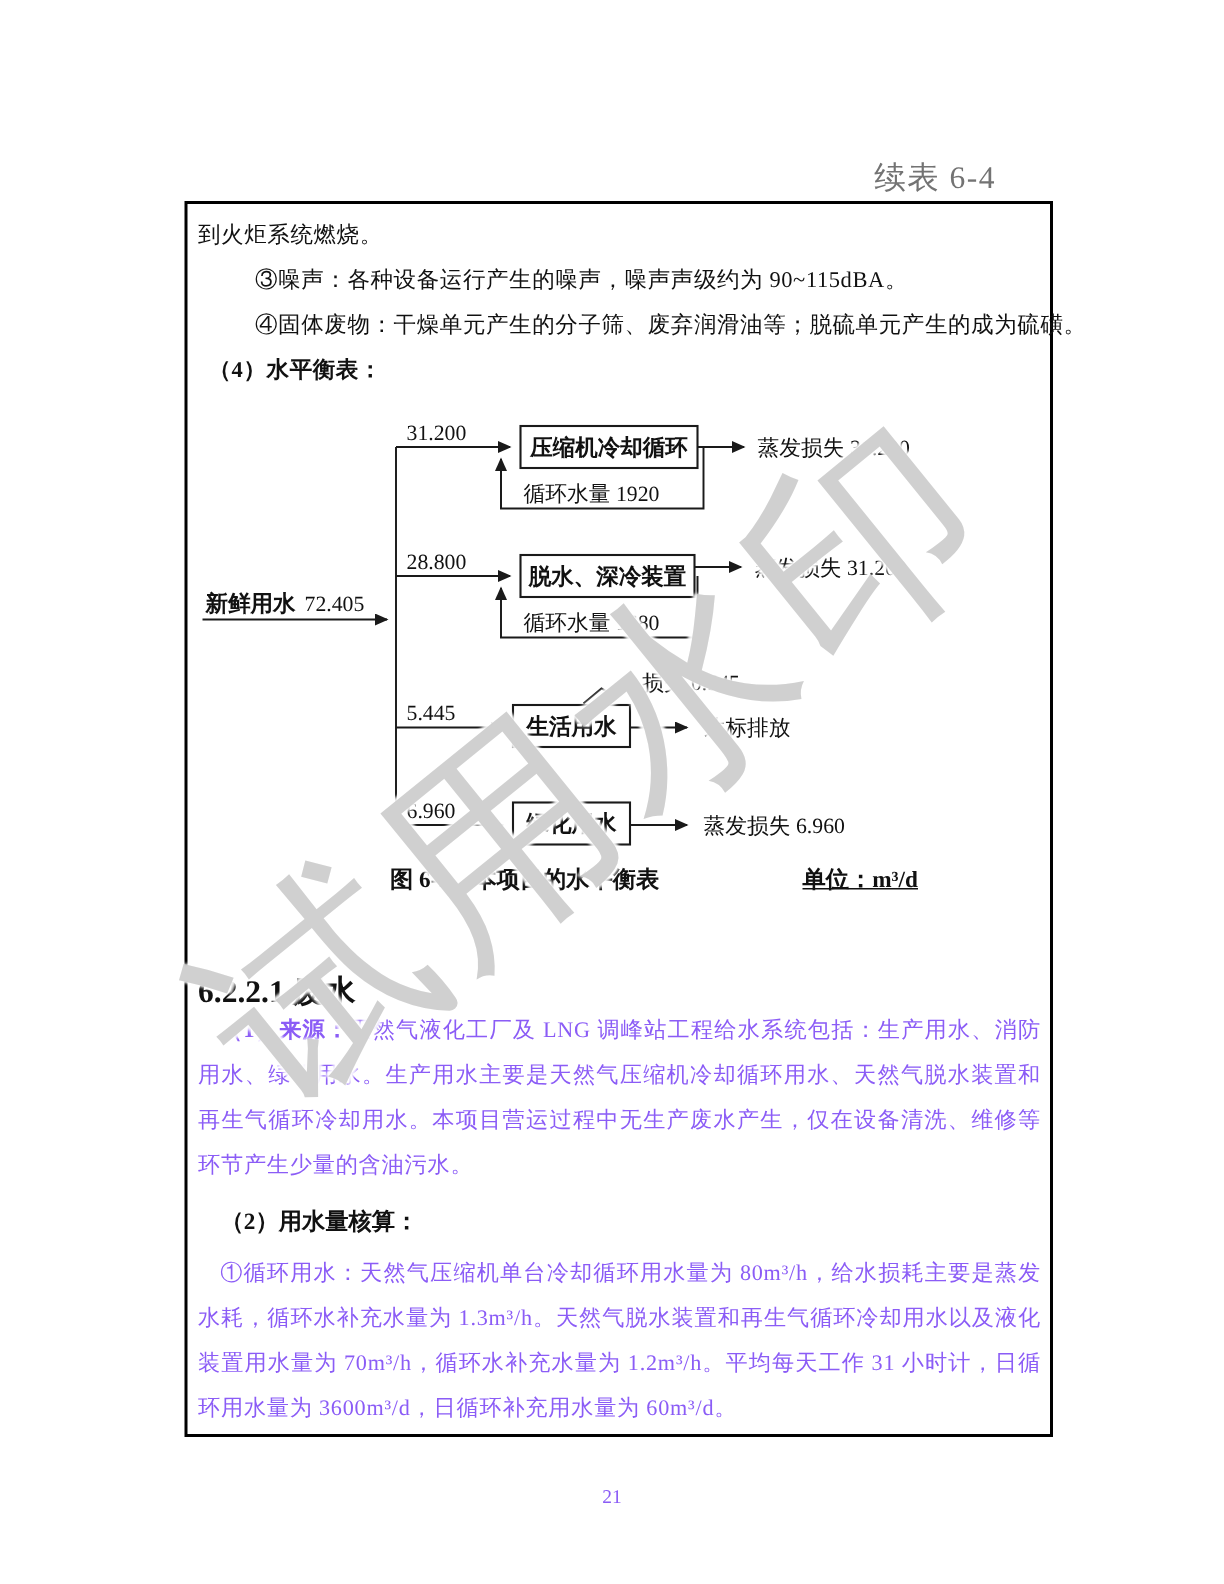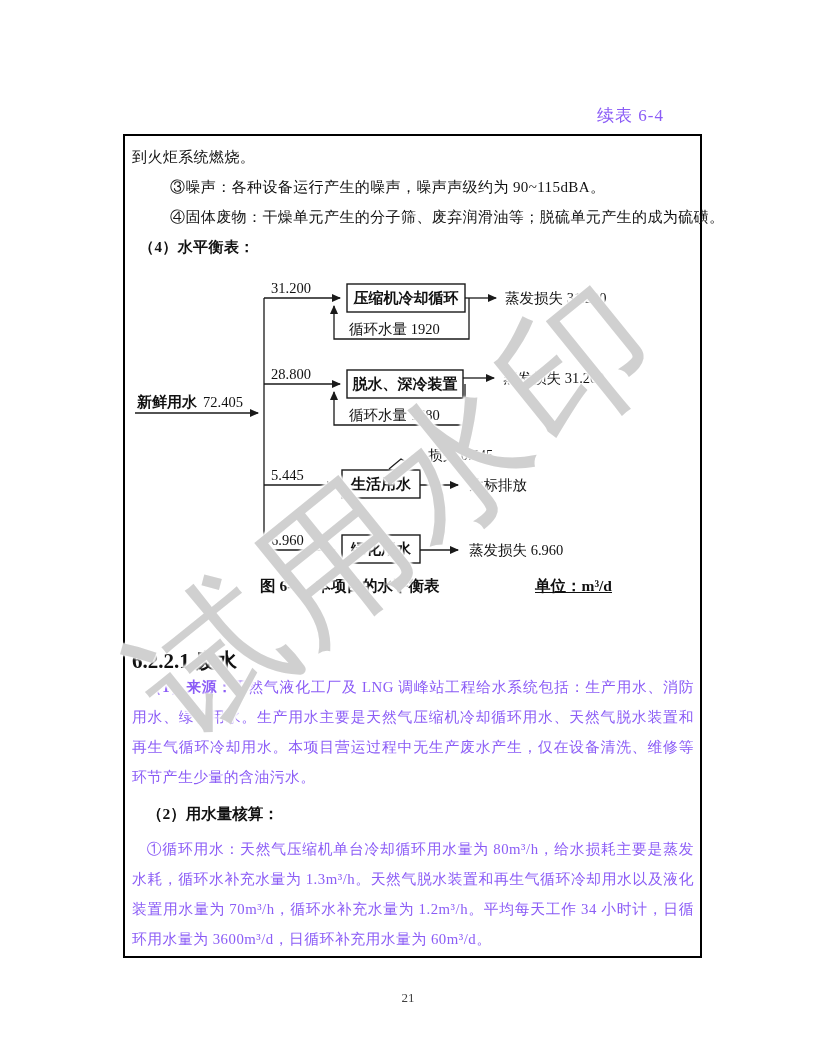--- a/index.html
+++ b/index.html
@@ -4,21 +4,21 @@
 <style>
   * { margin:0; padding:0; box-sizing:border-box; }
   html,body { background:#ffffff; }
   .page {
     position:relative; width:816px; height:1056px; background:#fff;
     font-family:"Liberation Serif","DejaVu Serif",serif; color:#111;
     overflow:hidden;
   }
   .kicker {
     position:absolute; top:104px; right:152px;
-    font-size:17px; letter-spacing:1px; color:#8b5cf6;
+    font-size:21px; letter-spacing:1px; color:#737373;
   }
   .frame {
     position:absolute; left:123px; top:134px; width:579px; height:824px;
     border:2px solid #000; background:#fff;
   }
   .tline { position:absolute; left:7px; width:562px; font-size:15px; line-height:22px; letter-spacing:0.4px; white-space:nowrap; }
   .bold { font-weight:bold; }
   .ind  { padding-left:38px; }
   .diagram { position:absolute; left:0; top:128px; width:578px; height:310px; }
   .diagram .ln { stroke:#1a1a1a; stroke-width:1.3; fill:none; }
@@ -42,21 +42,21 @@
     position:absolute; left:78px; top:400px; width:640px; height:220px;
     display:flex; align-items:center; justify-content:center;
     transform:rotate(-39deg);
     font-size:148px; letter-spacing:8px; line-height:1;
     color:rgba(198,198,198,0.82);
     text-shadow:0 0 3px #fff, 2px 2px 2px rgba(255,255,255,0.9), -2px -2px 2px rgba(255,255,255,0.9);
     z-index:4; pointer-events:none; white-space:nowrap;
   }
   .pageno {
     position:absolute; top:990px; left:0; width:100%;
-    text-align:center; font-size:13px; color:#404040;
+    text-align:center; font-size:13px; color:#8b5cf6;
   }
   .pdffooter {
     position:absolute; top:1017px; left:25px;
     font-family:"Liberation Sans","DejaVu Sans",sans-serif; font-size:15.5px; color:#000;
   }
   .pdflink { color:#1a0dcc; text-decoration:underline; cursor:pointer; }
 </style>
 </head>
 <body>
 
@@ -123,21 +123,21 @@
       <span class="cap bold">图 6-2　本项目的水平衡表</span>
       <span class="unit bold">单位：m³/d</span>
     </div>
 
     <div class="h6221 bold">6.2.2.1 废水</div>
 
     <div class="para para1"><span class="bold">（1）来源：</span><span>天然气液化工厂及 LNG 调峰站工程给水系统包括：生产用水、消防用水、绿化用水。生产用水主要是天然气压缩机冷却循环用水、天然气脱水装置和再生气循环冷却用水。本项目营运过程中无生产废水产生，仅在设备清洗、维修等环节产生少量的含油污水。</span></div>
 
     <div class="hcalc bold">（2）用水量核算：</div>
 
-    <div class="para para2"><span>①循环用水：天然气压缩机单台冷却循环用水量为 80m³/h，给水损耗主要是蒸发水耗，循环水补充水量为 1.3m³/h。天然气脱水装置和再生气循环冷却用水以及液化装置用水量为 70m³/h，循环水补充水量为 1.2m³/h。平均每天工作 34 小时计，日循环用水量为 3600m³/d，日循环补充用水量为 60m³/d。</span></div>
+    <div class="para para2"><span>①循环用水：天然气压缩机单台冷却循环用水量为 80m³/h，给水损耗主要是蒸发水耗，循环水补充水量为 1.3m³/h。天然气脱水装置和再生气循环冷却用水以及液化装置用水量为 70m³/h，循环水补充水量为 1.2m³/h。平均每天工作 31 小时计，日循环用水量为 3600m³/d，日循环补充用水量为 60m³/d。</span></div>
 
   </div>
 
   <div class="watermark">试用水印</div>
 
   <div class="pageno">21</div>
 
 
 </div>
 

